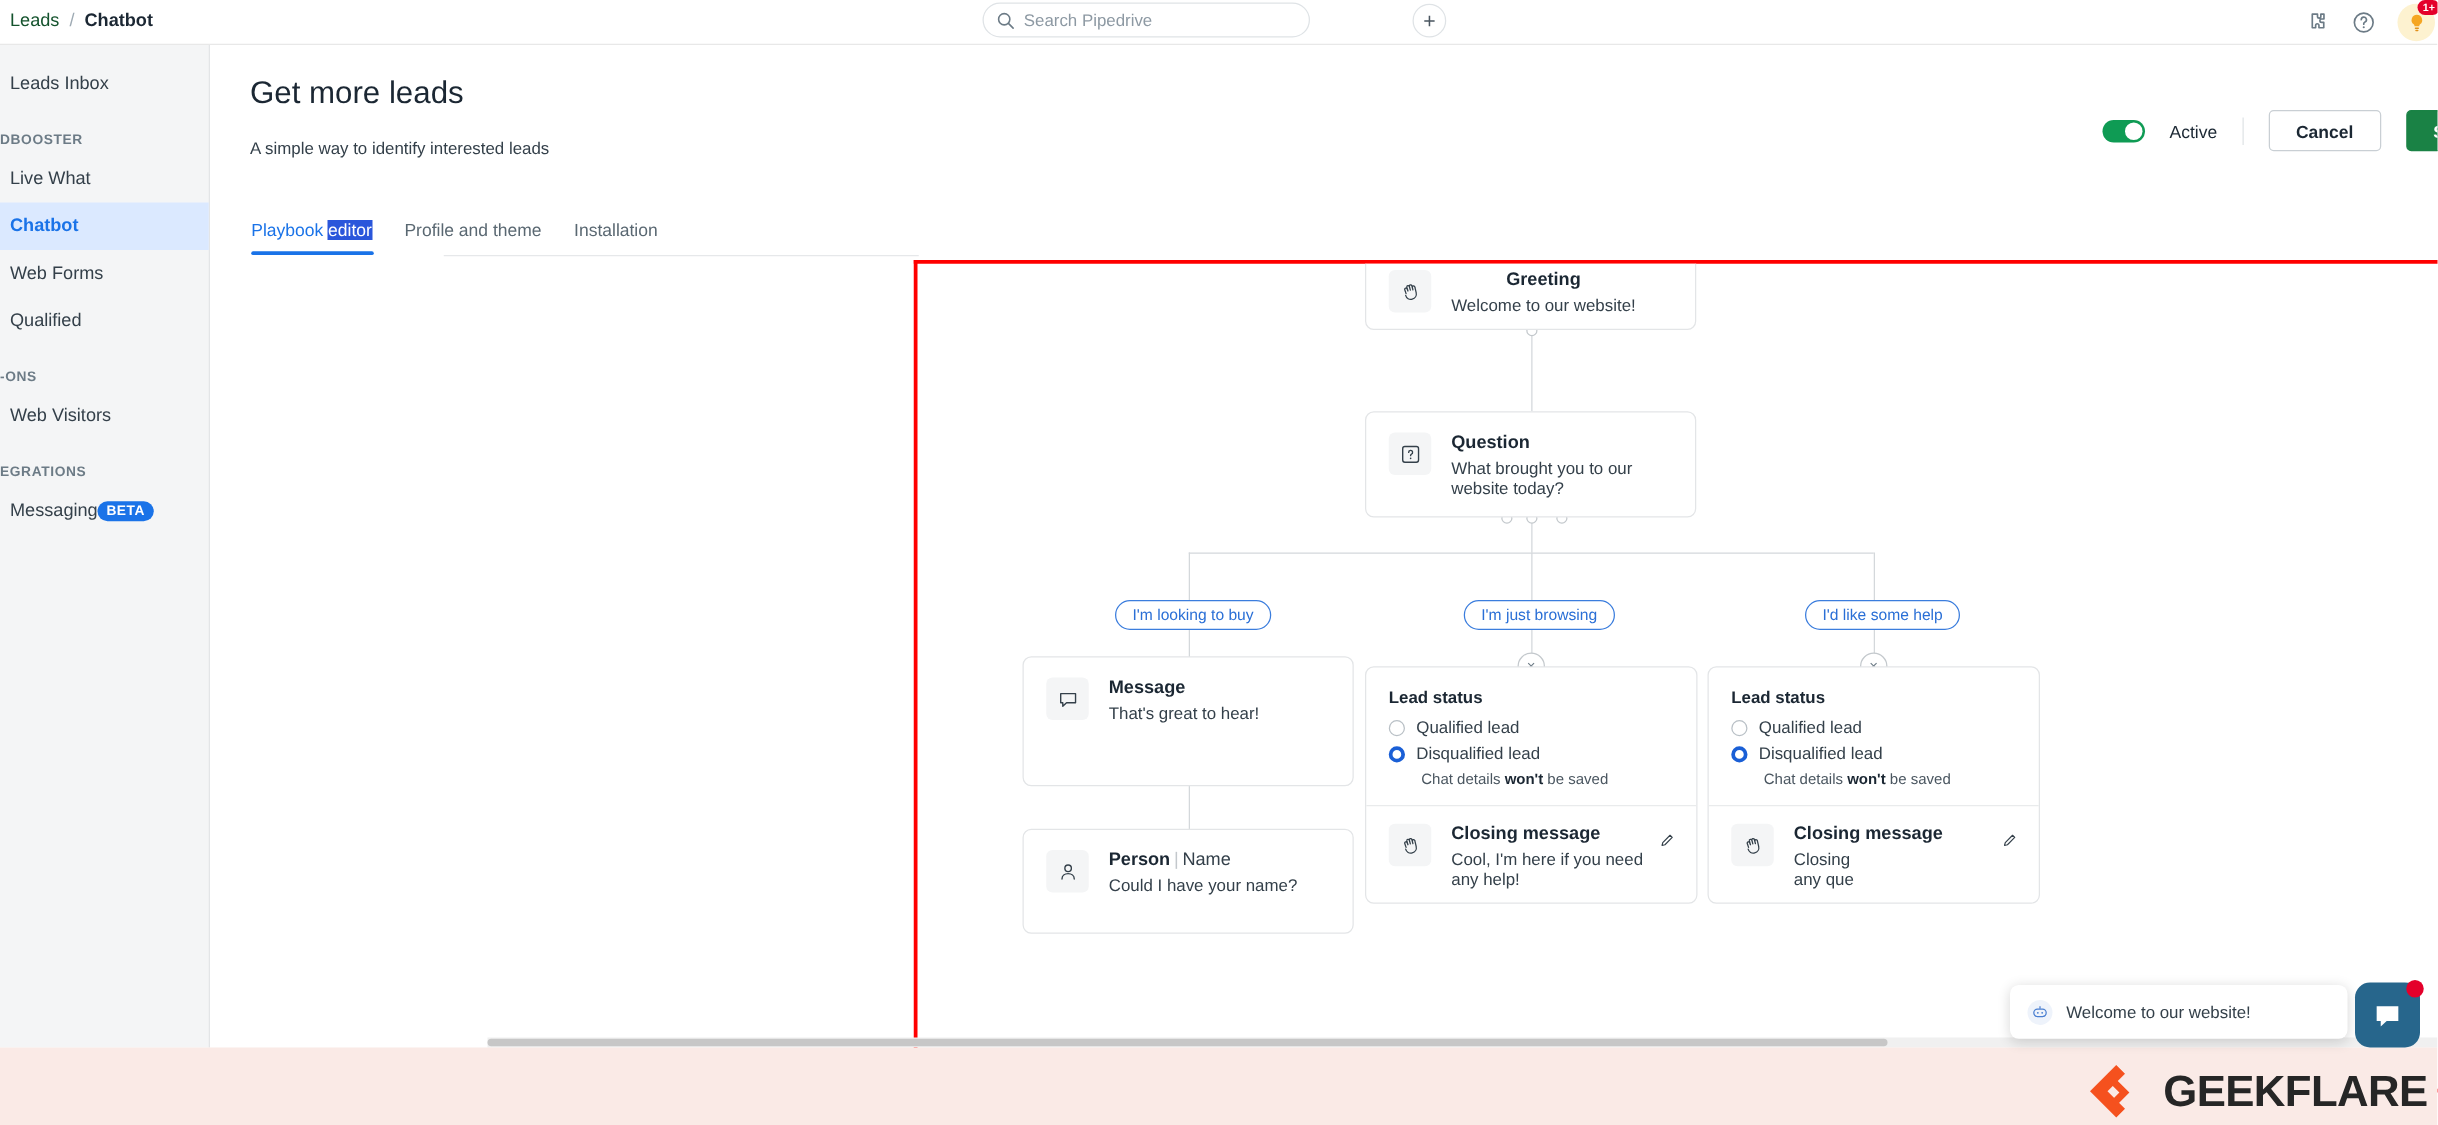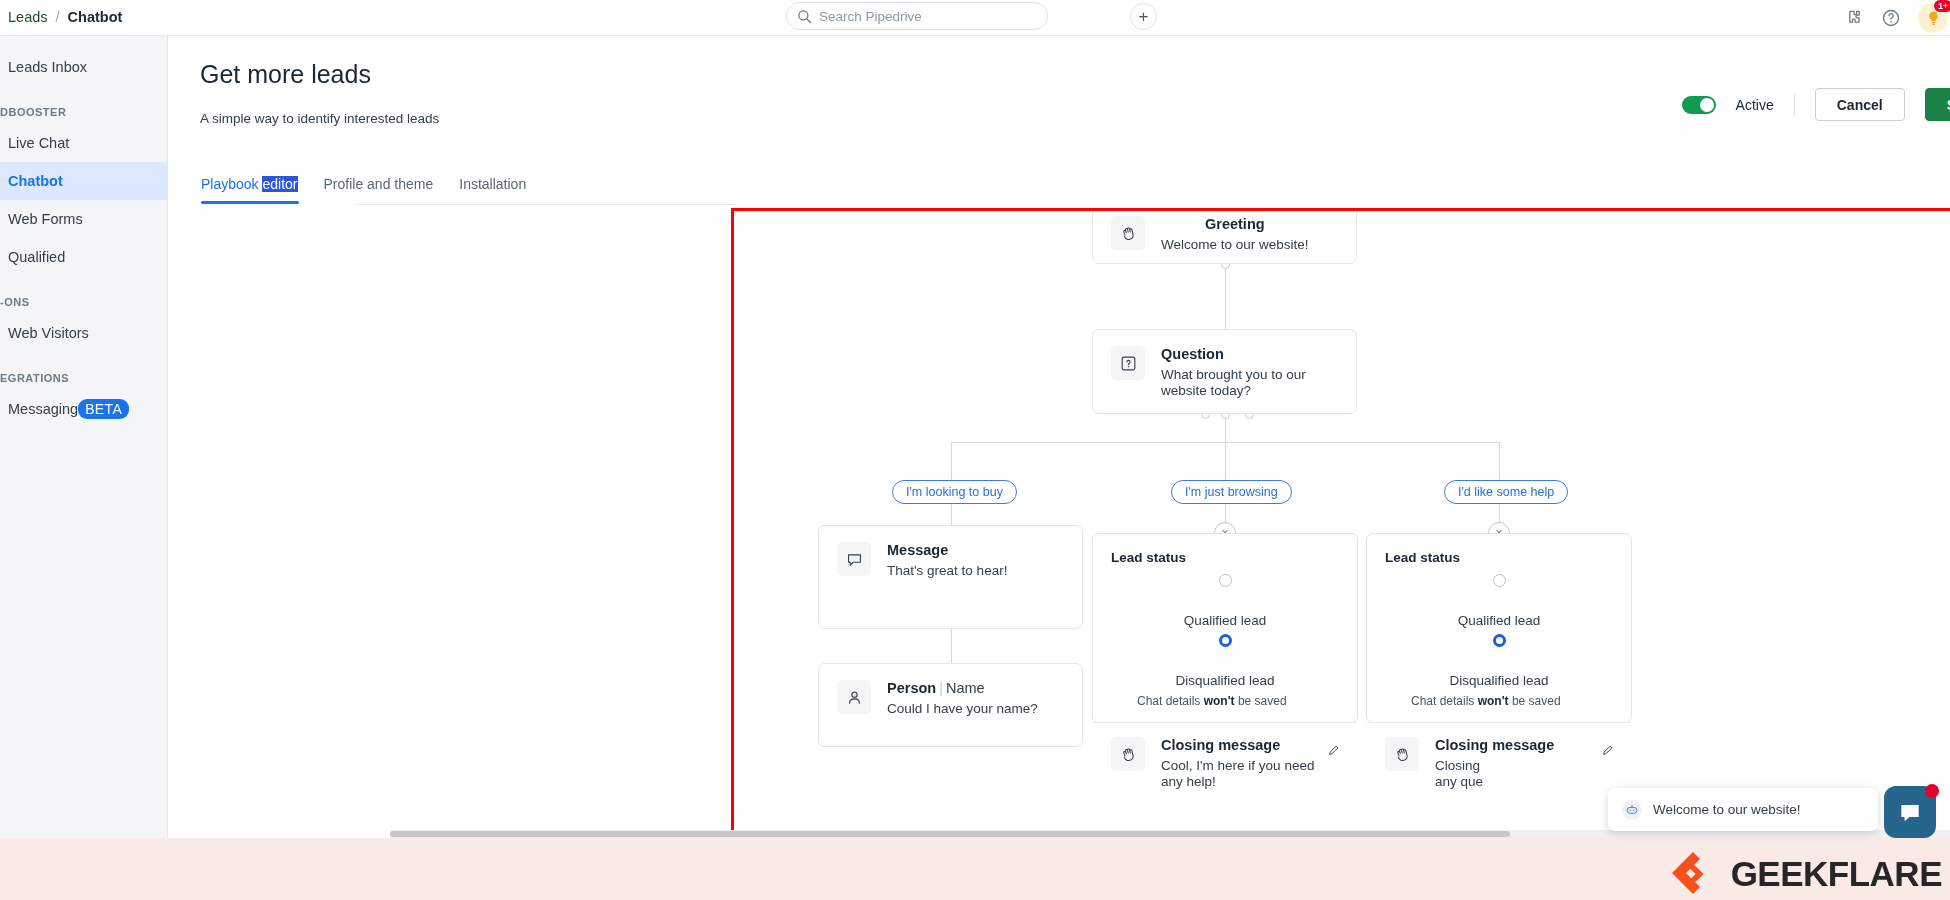--- a/index.html
+++ b/index.html
@@ -72,21 +72,21 @@
   }
   .side-item.active { background: #dbe9ff; color: #1a73e8; font-weight: bold; }
   .side-head {
     font-size: 11px; font-weight: bold; color: #6c7b86;
     letter-spacing: 0.5px; padding-left: 0px; margin-top: 18px; margin-bottom: 4px;
     height: 16px; display: flex; align-items: center;
   }
   .side-spacer-1 { height: 12px; }
   .beta-pill {
     margin-left: auto; margin-right: 50px;
-    background: #1a73e8; color: #fff; font-size: 14px; font-weight: normal;
+    background: #1a73e8; color: #fff; font-size: 11px; font-weight: bold;
     border-radius: 9px; padding: 2px 7px; letter-spacing: .4px;
   }
 
   
   .main { position: absolute; left: 169px; top: 36px; width: 1781px; height: 802px; background: #fff; }
   .page-title {
     position: absolute; left: 31px; top: 24px;
     font-size: 25px; color: #1b2733; font-weight: normal;
   }
   .page-sub {
@@ -174,21 +174,21 @@
   .chip {
     position: absolute; height: 24px; border: 1px solid #3b7ddd; border-radius: 13px;
     background: #fff; color: #2a6fd6; font-size: 12.5px;
     display: flex; align-items: center; justify-content: center; padding: 0 13px;
     white-space: nowrap;
   }
 
   .leadcard { position: absolute; background: #fff; border: 1px solid #e3e5e7; border-radius: 7px; }
   .lead-sec { padding: 16px 18px 14px 18px; }
   .lead-ttl { font-size: 13.5px; font-weight: bold; color: #1b2733; margin-bottom: 9px; }
-  .radio-row { display: flex; align-items: center; gap: 26px; margin-bottom: 6px; flex-direction: column; }
+  .radio-row { display: flex; align-items: flex-end; gap: 9px; margin-bottom: 6px; }
   .radio {
     width: 13px; height: 13px; border-radius: 50%; border: 1px solid #b9c0c6; background: #fff;
     flex: 0 0 auto;
   }
   .radio.on { border: 3.5px solid #1a5fd6; }
   .radio-lbl { font-size: 13.5px; color: #34404a; }
   .lead-note { font-size: 12px; color: #4a5660; padding-left: 26px; margin-top: 5px; }
   .lead-note b { color: #1b2733; }
   .lead-div { height: 1px; background: #e9ebec; }
   .pencil { position: absolute; right: 16px; top: 20px; width: 14px; height: 14px; }
@@ -280,21 +280,21 @@
 
 <div class="sidebar">
   <div class="side-spacer-1"></div>
   <div class="side-item">
     <span>Leads Inbox</span>
   </div>
 
   <div class="side-head">DBOOSTER</div>
 
   <div class="side-item">
-    <span>Live Chat</span>
+    <span>Live What</span>
   </div>
   <div class="side-item active">
     <span>Chatbot</span>
   </div>
   <div class="side-item">
     <span>Web Forms</span>
   </div>
   <div class="side-item">
     <span>Qualified</span>
   </div>

